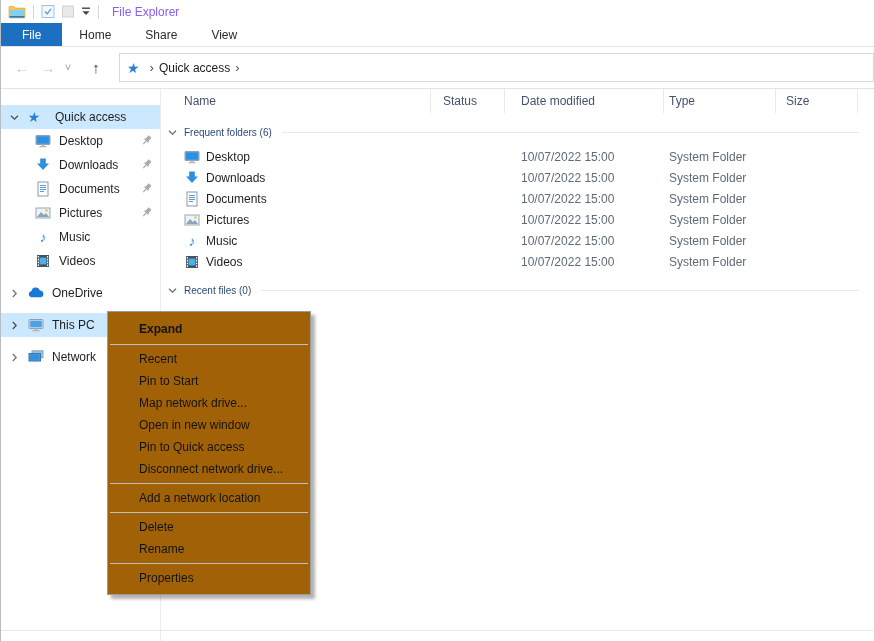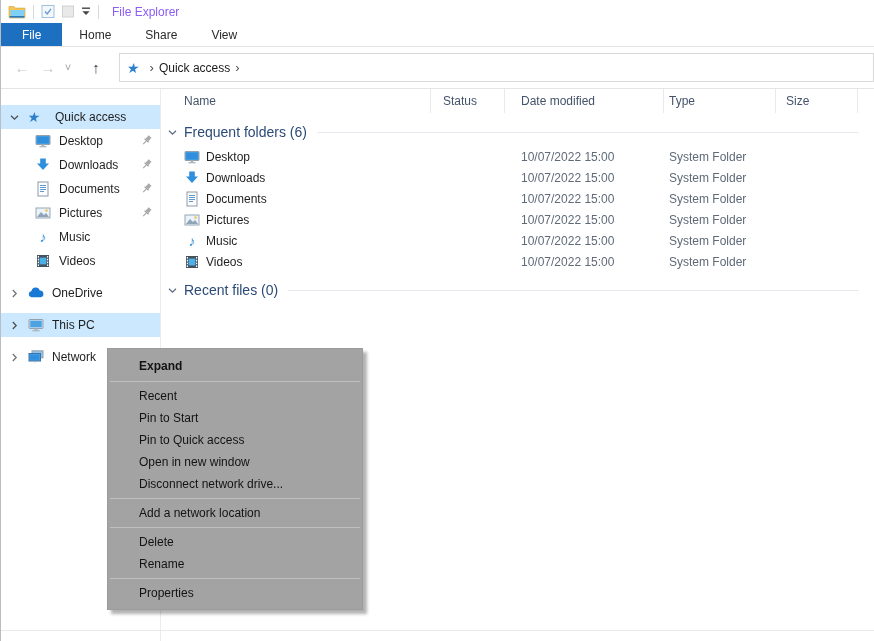--- a/index.html
+++ b/index.html
@@ -42,34 +42,34 @@
   .content{flex:1;position:relative;overflow:hidden;}
   .cols{display:flex;height:24px;align-items:stretch;color:#44536b;}
   .col{display:flex;align-items:center;border-right:1px solid #e6e9ed;box-sizing:border-box;}
   .col-name{width:270px;padding-left:23px;}
   .col-status{width:74px;padding-left:12px;text-align:right;}
   .col-date{width:159px;padding-left:16px;align-items:center;}
   .col-type{width:112px;padding-left:5px;}
   .col-size{width:82px;padding-left:10px;}
   .group-hdr{display:flex;align-items:center;height:20px;margin-top:9px;cursor:default;}
   .group-hdr .g-chev{margin-left:6px;display:flex;}
-  .group-label{margin-left:6px;color:#2b4a78;font-size:14px;white-space:nowrap;}
+  .group-label{margin-left:6px;color:#2b4a78;font-size:10px;white-space:nowrap;}
   .g-rule{flex:1;height:1px;background:#e6e9ed;margin:0 15px 0 10px;}
   .rows{margin-top:4px;}
   .row{display:flex;height:21px;align-items:center;cursor:default;}
   .cell{box-sizing:border-box;display:flex;align-items:center;height:21px;}
   .cell-name{width:270px;padding-left:23px;}
   .cell-name .f-icon{width:16px;height:16px;display:flex;align-items:center;justify-content:center;}
   .cell-name .f-label{margin-left:6px;}
   .cell-status{width:74px;}
   .cell-date{width:159px;padding-left:16px;color:#5f6a78;}
   .cell-type{width:112px;padding-left:5px;color:#5f6a78;}
   .music-glyph{font-size:14px;color:#2f8fdd;}
   
-  .ctx{position:absolute;left:106px;top:348px;width:256px;background:#a3a3a3;border:1px solid #9b9b9b;
+  .ctx{position:absolute;left:106px;top:311px;width:204px;background:#a16207;border:1px solid #9b9b9b;
     box-shadow:4px 4px 3px rgba(0,0,0,.30);padding:5px 0;box-sizing:border-box;z-index:10;}
   .ctx-item{height:22px;line-height:22px;padding-left:31px;color:#131313;cursor:default;white-space:nowrap;}
   .ctx-item.default{font-weight:bold;height:24px;line-height:24px;}
   .ctx-sep{border-top:1px solid #bfbfbf;margin:3px 2px;}
   .bottom-line{position:absolute;left:0;top:630px;width:874px;height:1px;background:#e9e9e9;}
 </style>
 </head>
 <body>
 
 <div class="window">
@@ -455,22 +455,23 @@
       </div>
 
     </div>
   </div>
 
   <div class="ctx">
     <div class="ctx-item default">Expand</div>
     <div class="ctx-sep"></div>
     <div class="ctx-item">Recent</div>
     <div class="ctx-item">Pin to Start</div>
+    <div class="ctx-item">Map network drive...</div>
+    <div class="ctx-item">Open in new window</div>
     <div class="ctx-item">Pin to Quick access</div>
-    <div class="ctx-item">Open in new window</div>
     <div class="ctx-item">Disconnect network drive...</div>
     <div class="ctx-sep"></div>
     <div class="ctx-item">Add a network location</div>
     <div class="ctx-sep"></div>
     <div class="ctx-item">Delete</div>
     <div class="ctx-item">Rename</div>
     <div class="ctx-sep"></div>
     <div class="ctx-item">Properties</div>
   </div>
 

